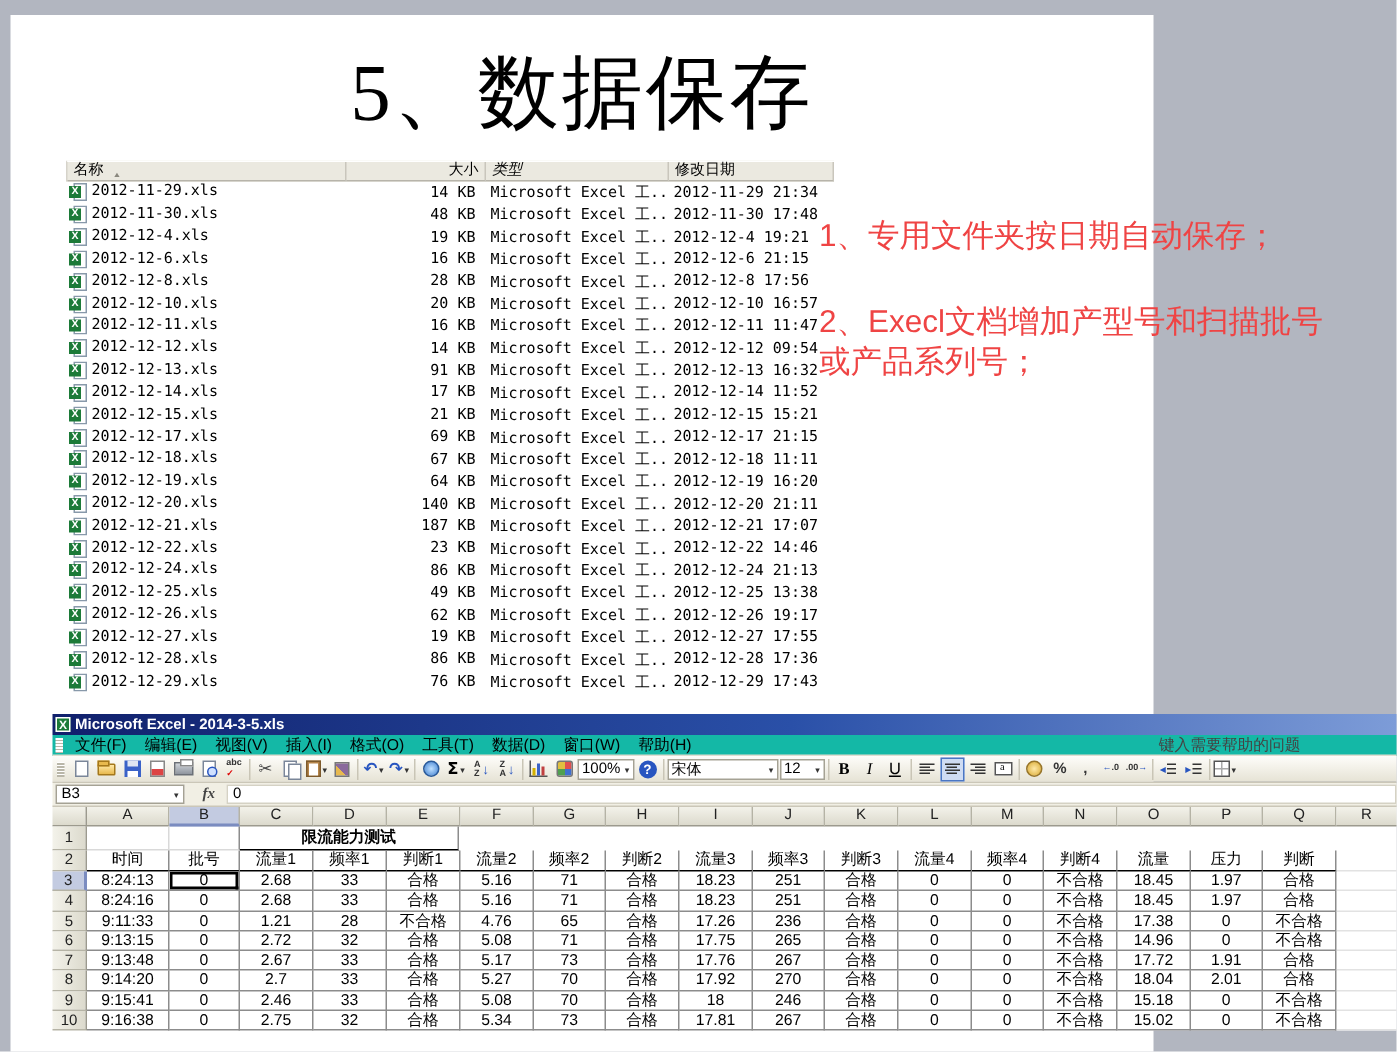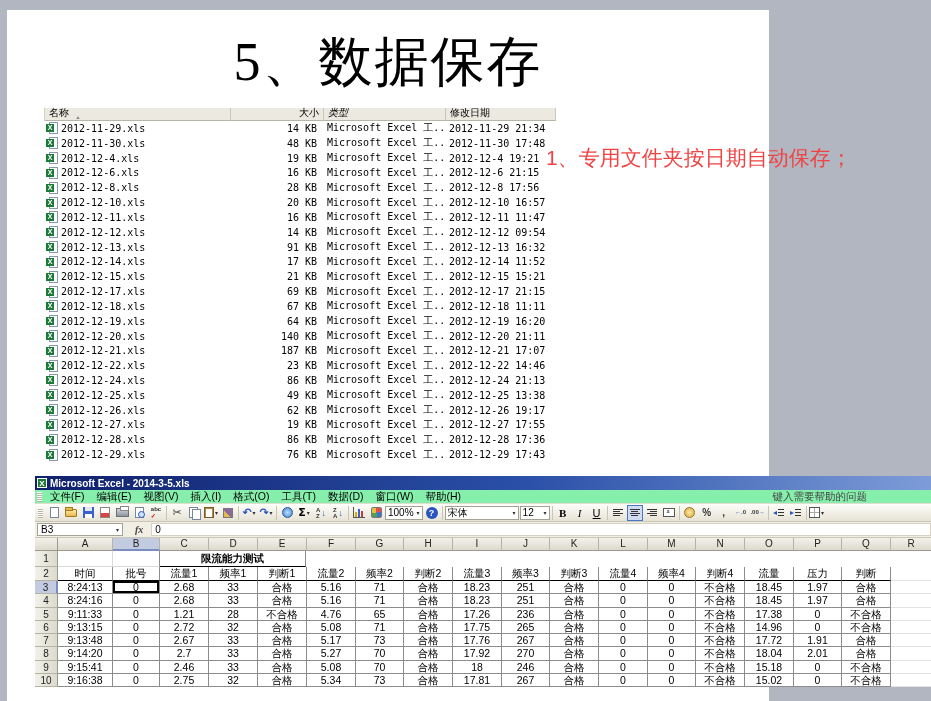--- a/index.html
+++ b/index.html
@@ -16,42 +16,42 @@
   .fl-head { display:flex; height:14px; background:#ebe9e0; border-top:1px solid #fff; border-left:1px solid #d6d3ca; }
   .fh { border-right:1px solid #c9c6bc; border-bottom:1px solid #b7b4aa; padding:1px 4px 0 4px;
         font-family:"Liberation Sans", sans-serif; font-size:10px; display:flex; align-items:flex-end; }
   .fh-name { width:186px; }
   .fh-size { width:93px; justify-content:flex-end; }
   .fh-type { width:122px;font-style:italic; }
   .fh-date { width:110px; }
   .sort { font-size:6px; color:#8a887e; margin-left:6px; transform:scaleY(.8); }
   .fl-row { display:flex; height:14.83px; align-items:center; }
   .fc { overflow:hidden; white-space:nowrap; }
-  .fc-name { width:186px; display:flex; align-items:center; gap:3px; padding-left:2px; }
+  .fc-name { width:186px; display:flex; align-items:flex-start; gap:3px; padding-left:2px; }
   .fc-size { width:93px; text-align:right; padding-right:6px; }
   .fc-type { width:122px; padding-left:4px; }
   .fc-date { width:110px; padding-left:4px; }
   .xlicon { display:inline-block; width:12px; height:12px; position:relative; flex:0 0 12px; }
   .xlicon .page { position:absolute; left:3px; top:0; width:9px; height:12px; background:#fff; border:1px solid #8899aa; }
   .xlicon .xbox { position:absolute; left:0; top:2px; width:8px; height:8px; background:#1c7a38; color:#fff;
       font:bold 7px/8px "Liberation Sans",sans-serif; text-align:center; }
 
   
   .notes { position:absolute; left:539px; top:134px; width:352px; font-size:21px; line-height:27px; color:#ef4444; }
   .notes p + p { margin-top:30px; }
 
   
   .excel { position:absolute; left:28px; top:466px; width:896px; font-size:11px; }
   .xl-title { height:14px; display:flex; align-items:center; gap:3px; padding-left:2px;
     background:linear-gradient(90deg,#10206c 0%,#2a50a8 55%,#7d9cd8 100%);
     color:#fff; font-weight:bold; font-size:10px; }
   .xl-appico { display:inline-block; width:10px; height:10px; background:#1c7a38; color:#fff;
     font:bold 8px/10px "Liberation Sans",sans-serif; text-align:center; border:1px solid #fff; }
 
-  .xl-menu { height:14px; display:flex; align-items:center; background:#86efac; border-bottom:1px solid #e0ddd0; font-size:10.5px; }
+  .xl-menu { height:14px; display:flex; align-items:center; background:#14b8a6; border-bottom:1px solid #e0ddd0; font-size:10.5px; }
   .menu-grip, .tb-grip { width:5px; height:10px; margin:0 2px;
     background:repeating-linear-gradient(#fff 0 1px,#b9b6a8 1px 2px); }
   .menu-items { display:flex; }
   .mi { padding:0 6px; white-space:nowrap; }
   .helpbox { margin-left:auto; margin-right:64px; color:#444; font-size:10.5px; }
 
   .xl-toolbar { height:18px; display:flex; align-items:center; gap:1px;
     background:linear-gradient(#fefdfa,#e6e3d5); border-bottom:1px solid #cbc7b8; padding:0 1px; }
   .tb-btn { height:16px; min-width:16px; display:flex; align-items:center; justify-content:center; flex:0 0 auto; }
   .tb-sep { width:1px; height:14px; background:#c9c5b6; margin:0 1px; flex:0 0 1px; }
@@ -452,20 +452,21 @@
         </div>
         <div class="fc fc-size">76 KB</div>
         <div class="fc fc-type">Microsoft Excel 工...</div>
         <div class="fc fc-date">2012-12-29 17:43</div>
       </div>
       </div>
   </div>
 
   <div class="notes">
     <p>1、专用文件夹按日期自动保存；</p>
+    <p>2、Execl文档增加产型号和扫描批号或产品系列号；</p>
   </div>
 
   <div class="excel">
     <div class="xl-title">
       <span class="xl-appico">X</span>
       <span>Microsoft Excel - 2014-3-5.xls</span>
     </div>
 
     <div class="xl-menu">
       <span class="menu-grip"></span>

